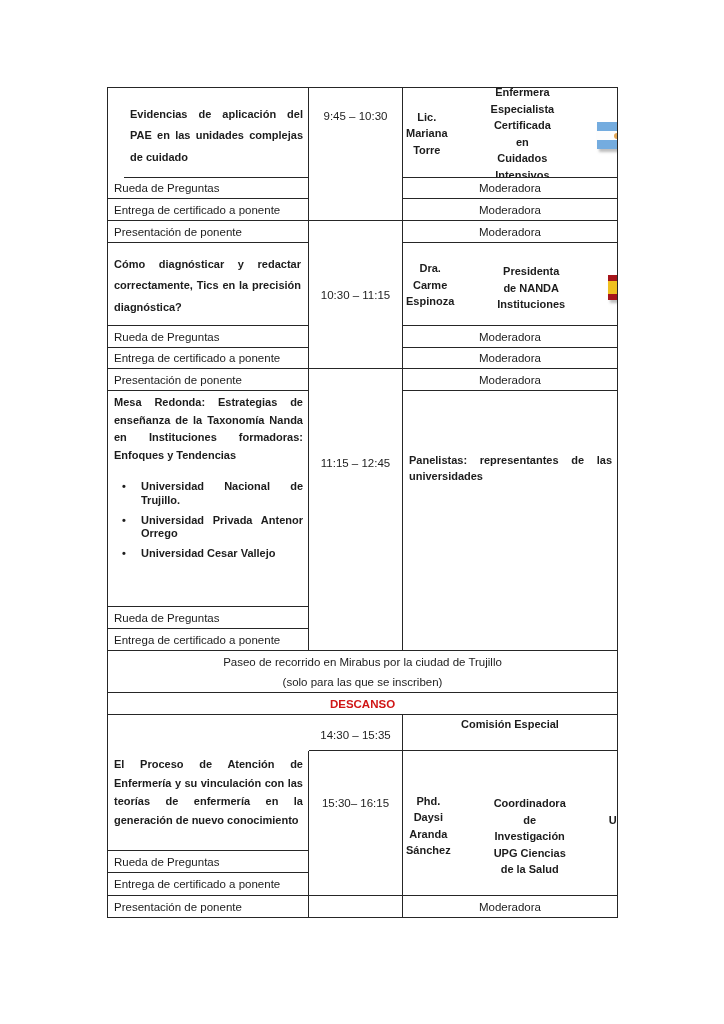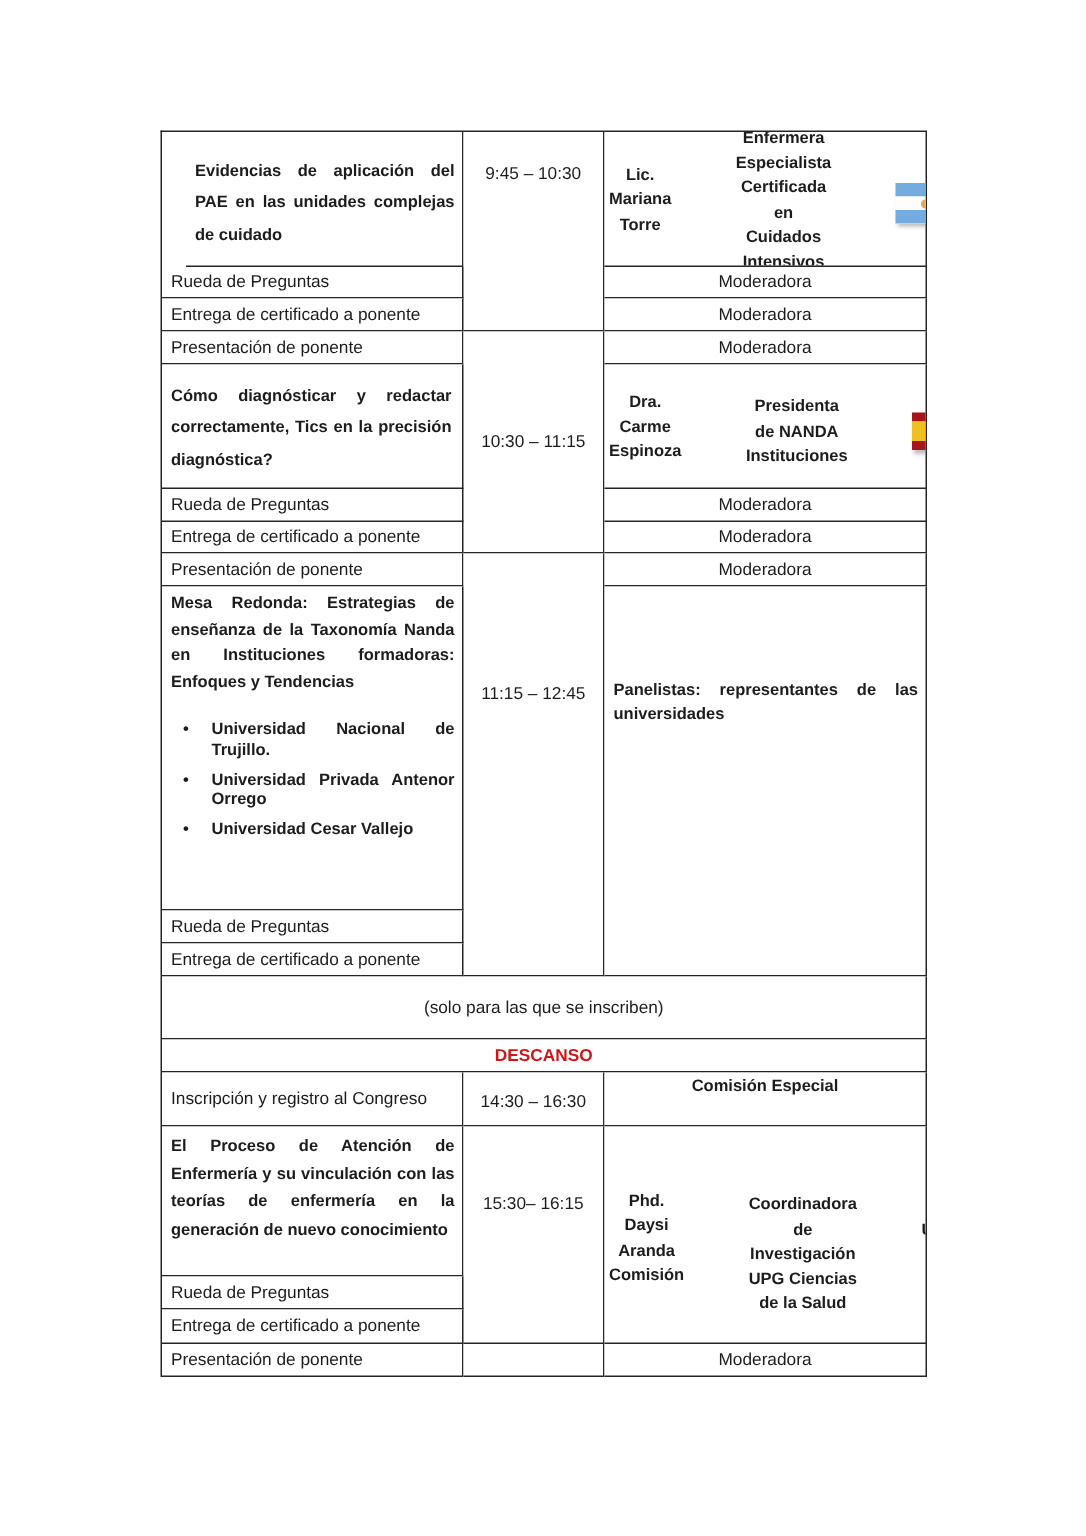--- a/index.html
+++ b/index.html
@@ -142,32 +142,32 @@
         <div class="blt">Universidad Privada Antenor Orrego</div>
         <div class="blt">Universidad Cesar Vallejo</div>
       </div>
     </div>
     <div class="c pan" style="grid-row:9/12;grid-column:3">Panelistas: representantes de las universidades</div>
 
     <div class="c lbl" style="grid-area:10/1">Rueda de Preguntas</div>
     <div class="c lbl" style="grid-area:11/1">Entrega de certificado a ponente</div>
 
     <div class="c paseo" style="grid-row:12;grid-column:1/4">
+      <div>Paseo de recorrido en Mirabus por la ciudad de Trujillo</div>
       <div>(solo para las que se inscriben)</div>
     </div>
     <div class="c ctr descanso" style="grid-row:13;grid-column:1/4">DESCANSO</div>
 
-    <div class="c lbl" style="grid-area:14/1">Inscripción y registro al Congreso</div>
-    <div class="c tm pt4" style="grid-area:14/2">14:30 – 16:30</div>
+    <div class="c tm pt4" style="grid-area:14/2">14:30 – 15:35</div>
     <div class="c title ts5" style="grid-area:15/1">El Proceso de Atención de Enfermería y su vinculación con las teorías de enfermería en la generación de nuevo conocimiento</div>
 
     <div class="c comision" style="grid-area:14/3">Comisión Especial</div>
     <div class="c tm pt5" style="grid-row:15/18;grid-column:2">15:30– 16:15</div>
     <div class="c spk" style="grid-row:15/18;grid-column:3;padding-top:5px">
-      <div class="spl">Phd. Daysi Aranda Comisión</div>
+      <div class="spl">Phd. Daysi Aranda Sánchez</div>
       <div class="spl mt5">Coordinadora de Investigación UPG Ciencias de la Salud</div>
       <div class="spl mt5">Universidad Privada Unión</div>
       <div class="flag flag-pe">
         <div class="rv"></div>
           <div class="wv">
             <span class="coat"></span>
           </div>
           <div class="rv"></div>
         <div class="shade"></div>
       </div>

